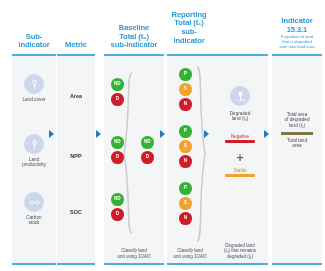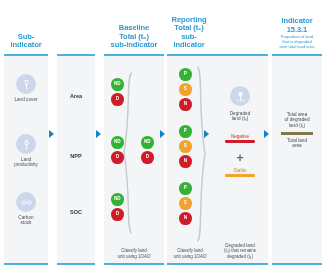--- a/index.html
+++ b/index.html
@@ -212,21 +212,21 @@
     height: 2.8px;
     background: #80764a;
     margin: 3.5px 0;
   }
 </style>
 </head>
 <body>
 
 <div id="flow">
 
-  <div class="col" style="left:4px; width:44px;">
+  <div class="col" style="left:12px; width:44px;">
     <div class="head-wrap">
       <div class="head-title">
         <span>Sub-</span><br>
         <span>indicator</span>
       </div>
     </div>
     <div class="panel">
 
       <div class="subind-item" style="top:18px;">
         <div class="round-icon">
@@ -263,20 +263,23 @@
           <span>stock</span>
         </div>
       </div>
 
     </div>
   </div>
 
   <div class="arrow" style="left:49px; top:130px;"></div>
 
   <div class="col" style="left:57px; width:38px;">
+    <div class="head-wrap">
+      <div class="head-title">Metric</div>
+    </div>
     <div class="panel">
       <div class="metric-item" style="top:37px;">Area</div>
       <div class="metric-item" style="top:97px;">NPP</div>
       <div class="metric-item" style="top:153px;">SOC</div>
     </div>
   </div>
 
   <div class="arrow" style="left:96px; top:130px;"></div>
 
   <div class="col" style="left:104px; width:60px;">
@@ -308,21 +311,21 @@
       <div class="panel-foot">
         <span>Classify land</span><br>
         <span>unit using 1OAO</span>
       </div>
     </div>
   </div>
 
   <div class="arrow" style="left:160px; top:130px;"></div>
 
   <div class="col" style="left:167px; width:66px;">
-    <div class="head-wrap" style="right:22px;">
+    <div class="head-wrap" style="right:22px;justify-content:center;">
       <div class="head-title">
         <span>Reporting</span><br>
         <span>Total (t₁)</span><br>
         <span>sub-indicator</span>
       </div>
     </div>
     <div class="panel" style="right:20px;">
 
       <svg class="brace" style="left:28px; top:10px;" width="12" height="176" viewBox="0 0 12 176">
         <path d="M2 1 C8 1 3 44 10 88 C3 132 8 175 2 175"></path>

